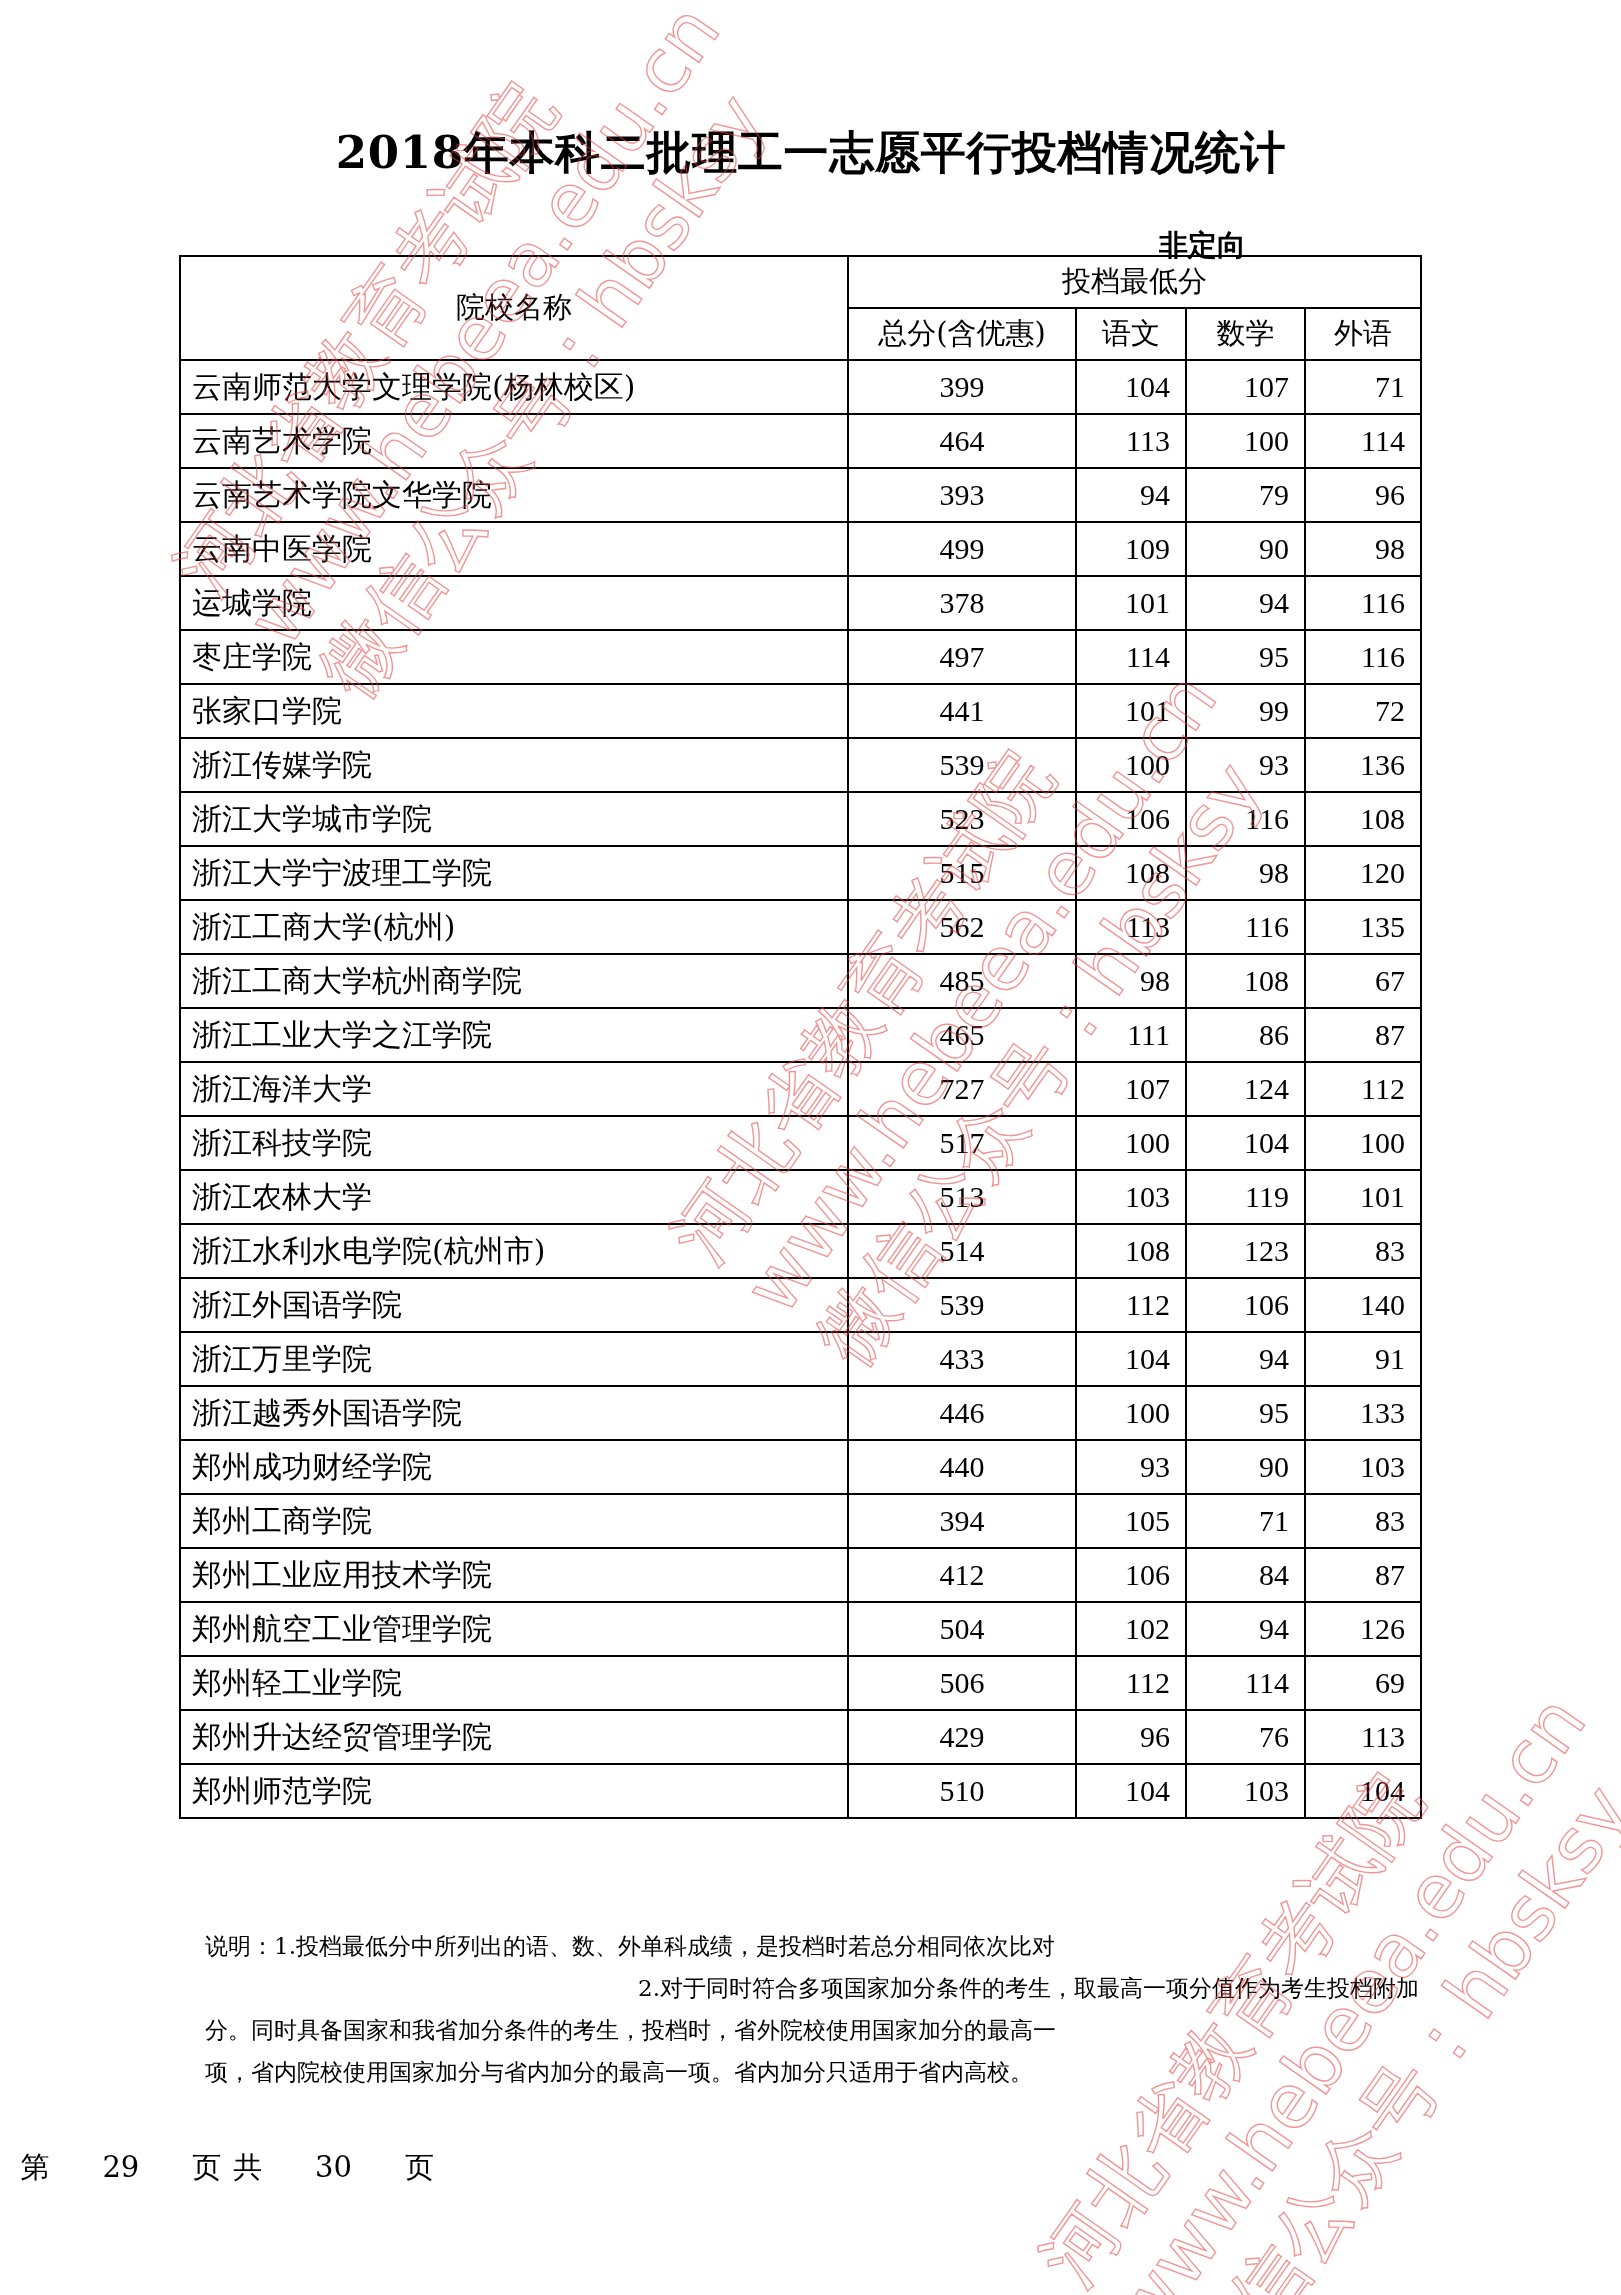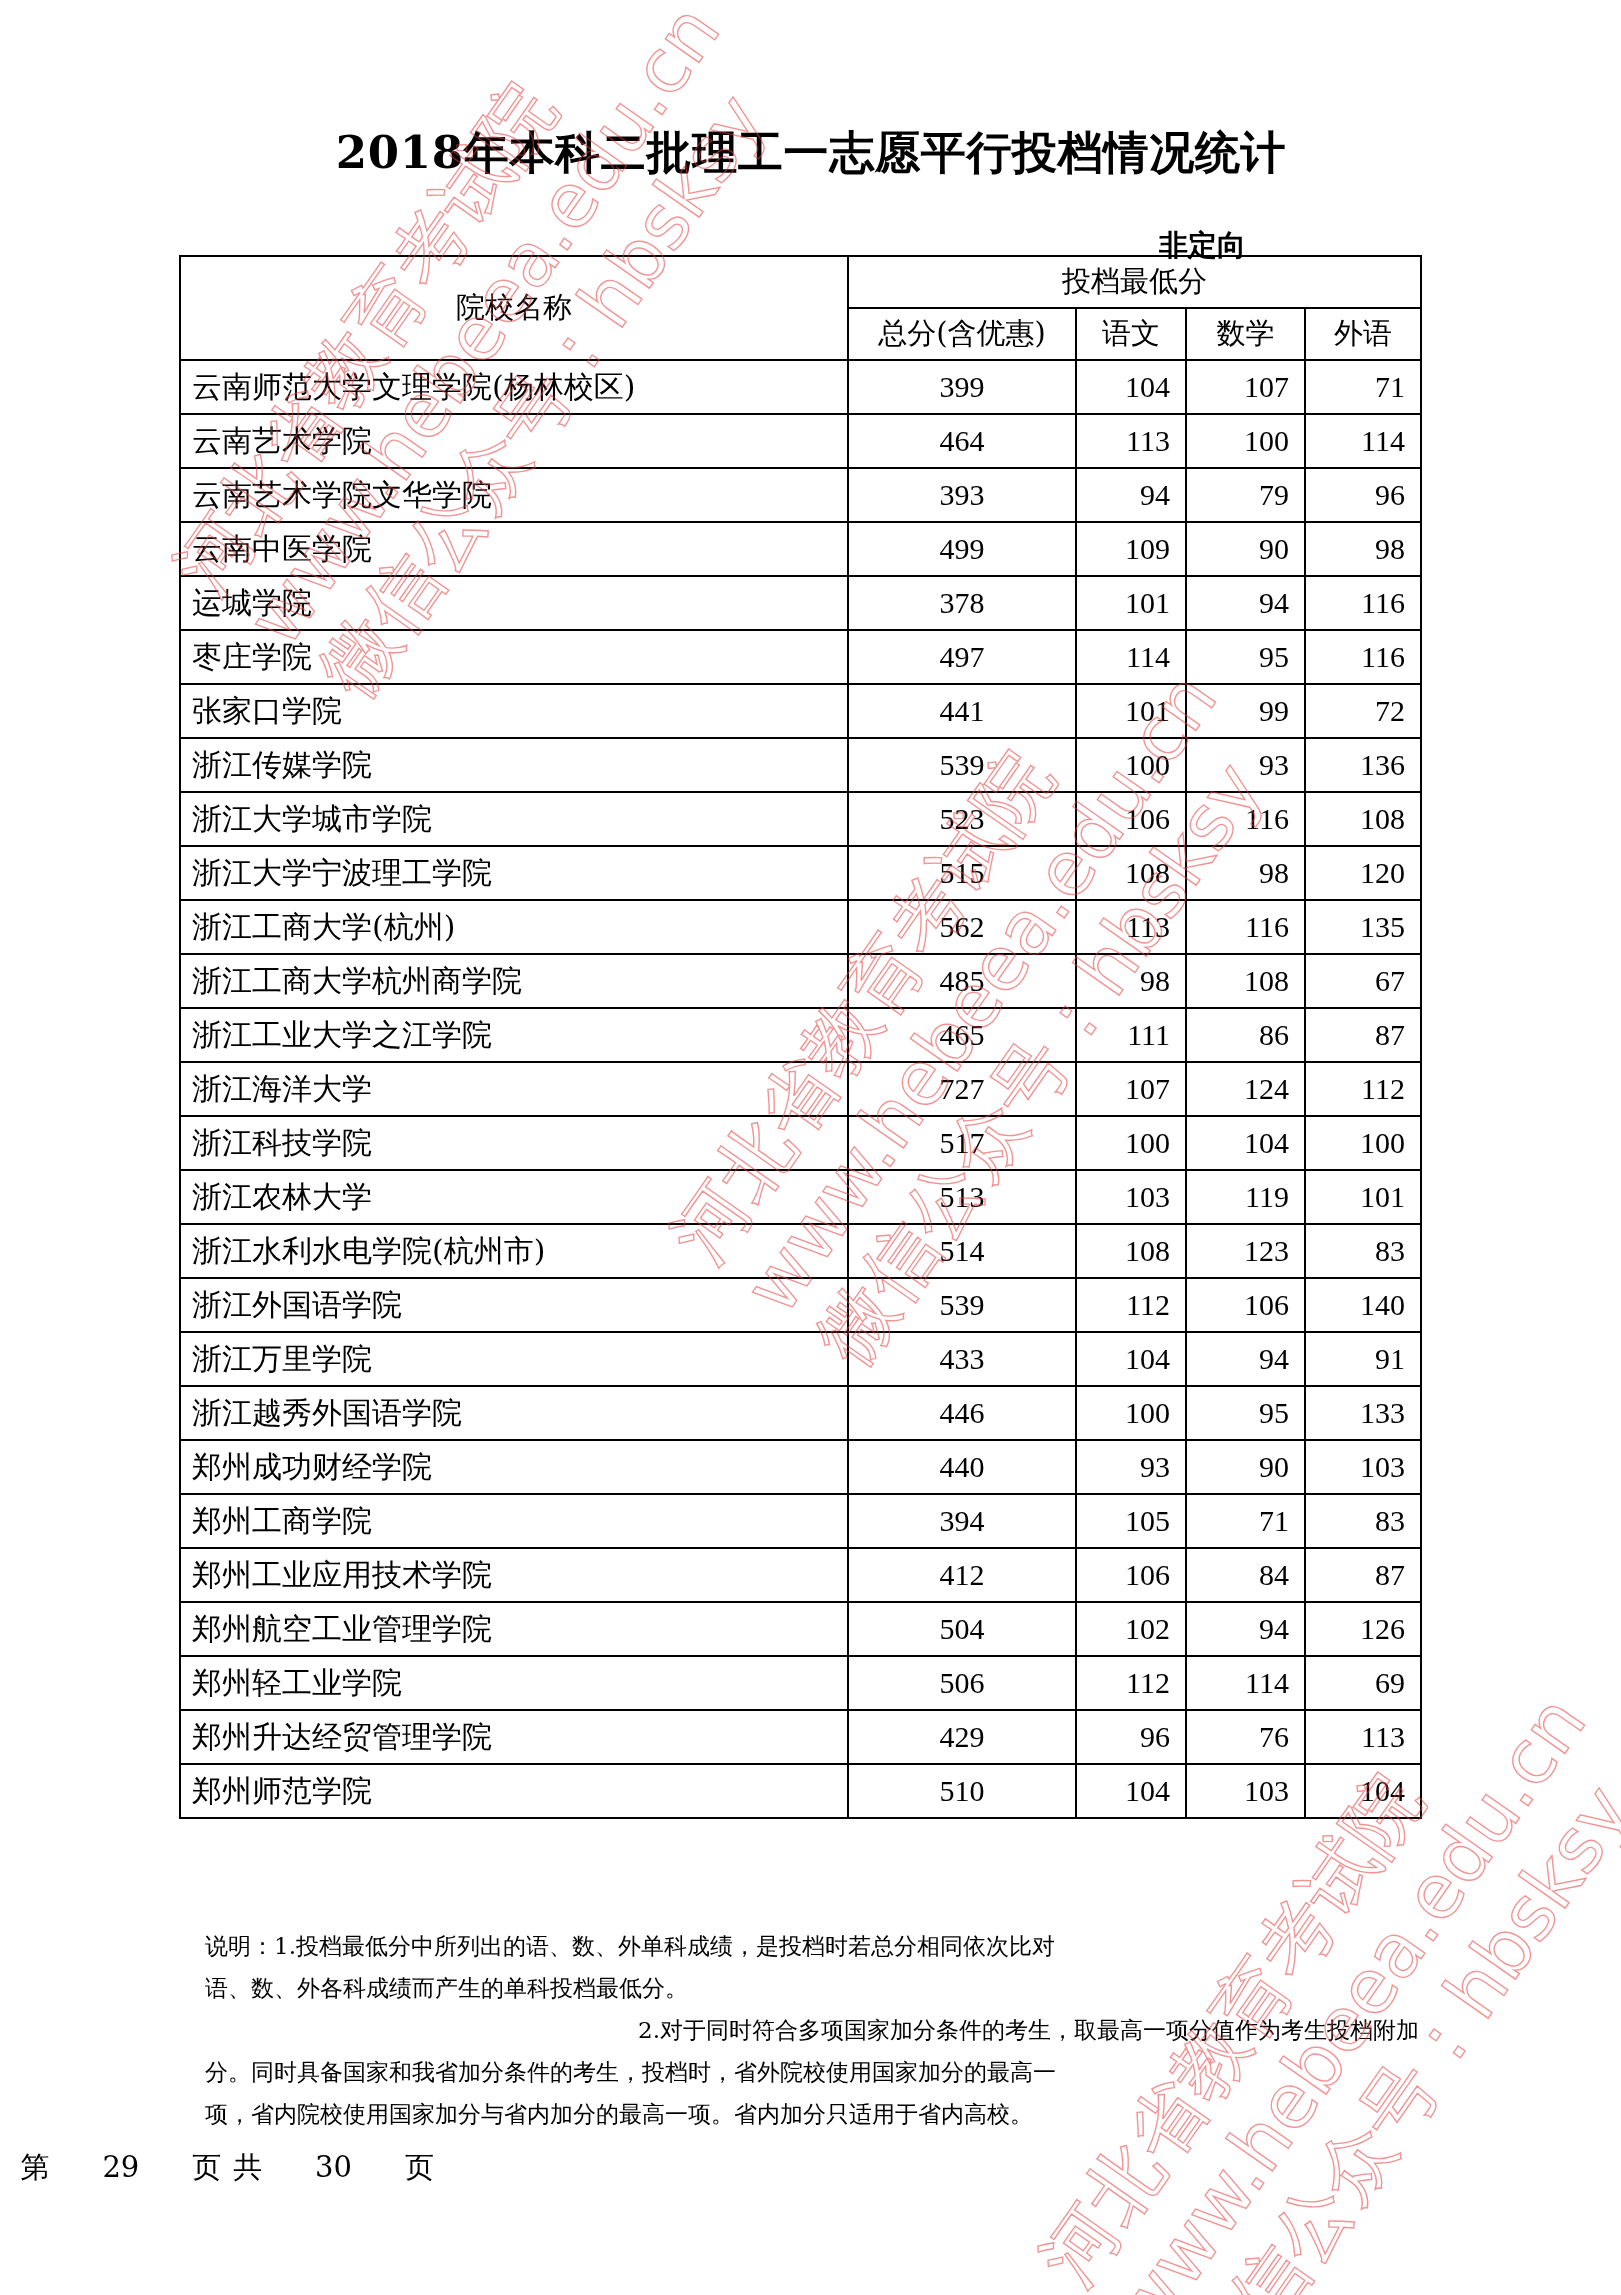--- a/index.html
+++ b/index.html
@@ -242,21 +242,20 @@
         <td class="num total">510</td>
         <td class="num">104</td>
         <td class="num">103</td>
         <td class="num">104</td>
       </tr>
     </tbody>
 </table>
 
 <div class="notes">
   <p>说明：1.投档最低分中所列出的语、数、外单科成绩，是投档时若总分相同依次比对</p>
-  <p>语、数、外各科成绩而产生的单科投档最低分。</p>
   <p class="indent">2.对于同时符合多项国家加分条件的考生，取最高一项分值作为考生投档附加</p>
   <p>分。同时具备国家和我省加分条件的考生，投档时，省外院校使用国家加分的最高一</p>
   <p>项，省内院校使用国家加分与省内加分的最高一项。省内加分只适用于省内高校。</p>
 </div>
 
 <div class="footer">
   <span>第</span>
   <span>29</span>
   <span>页 共</span>
   <span>30</span>

